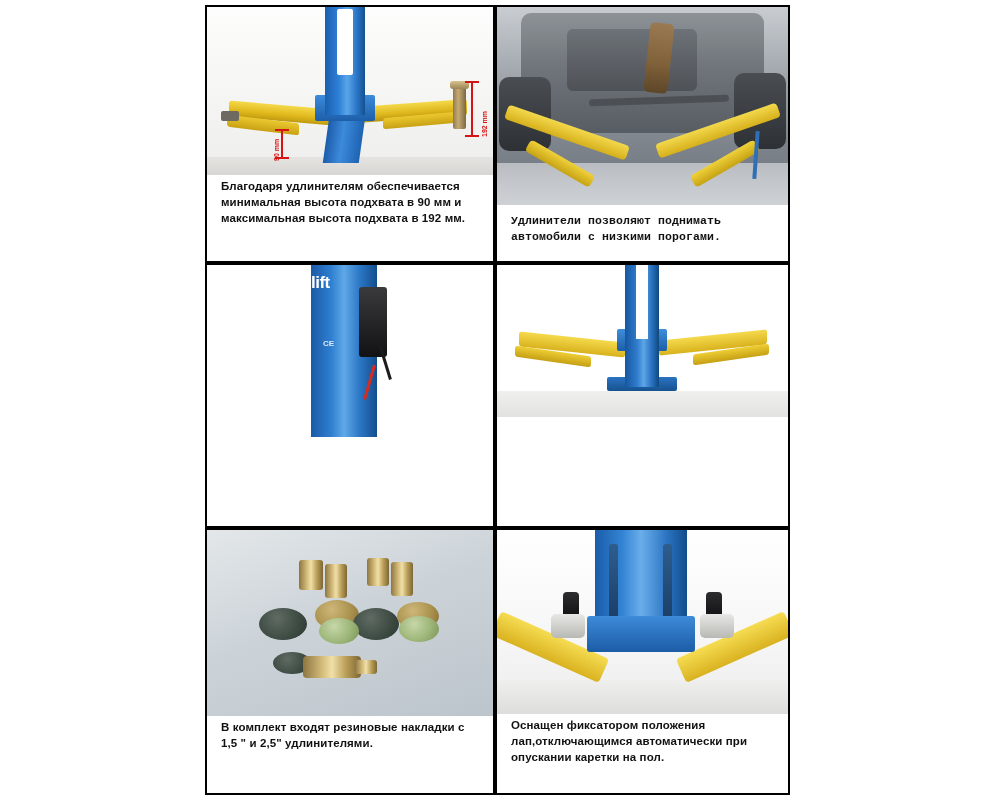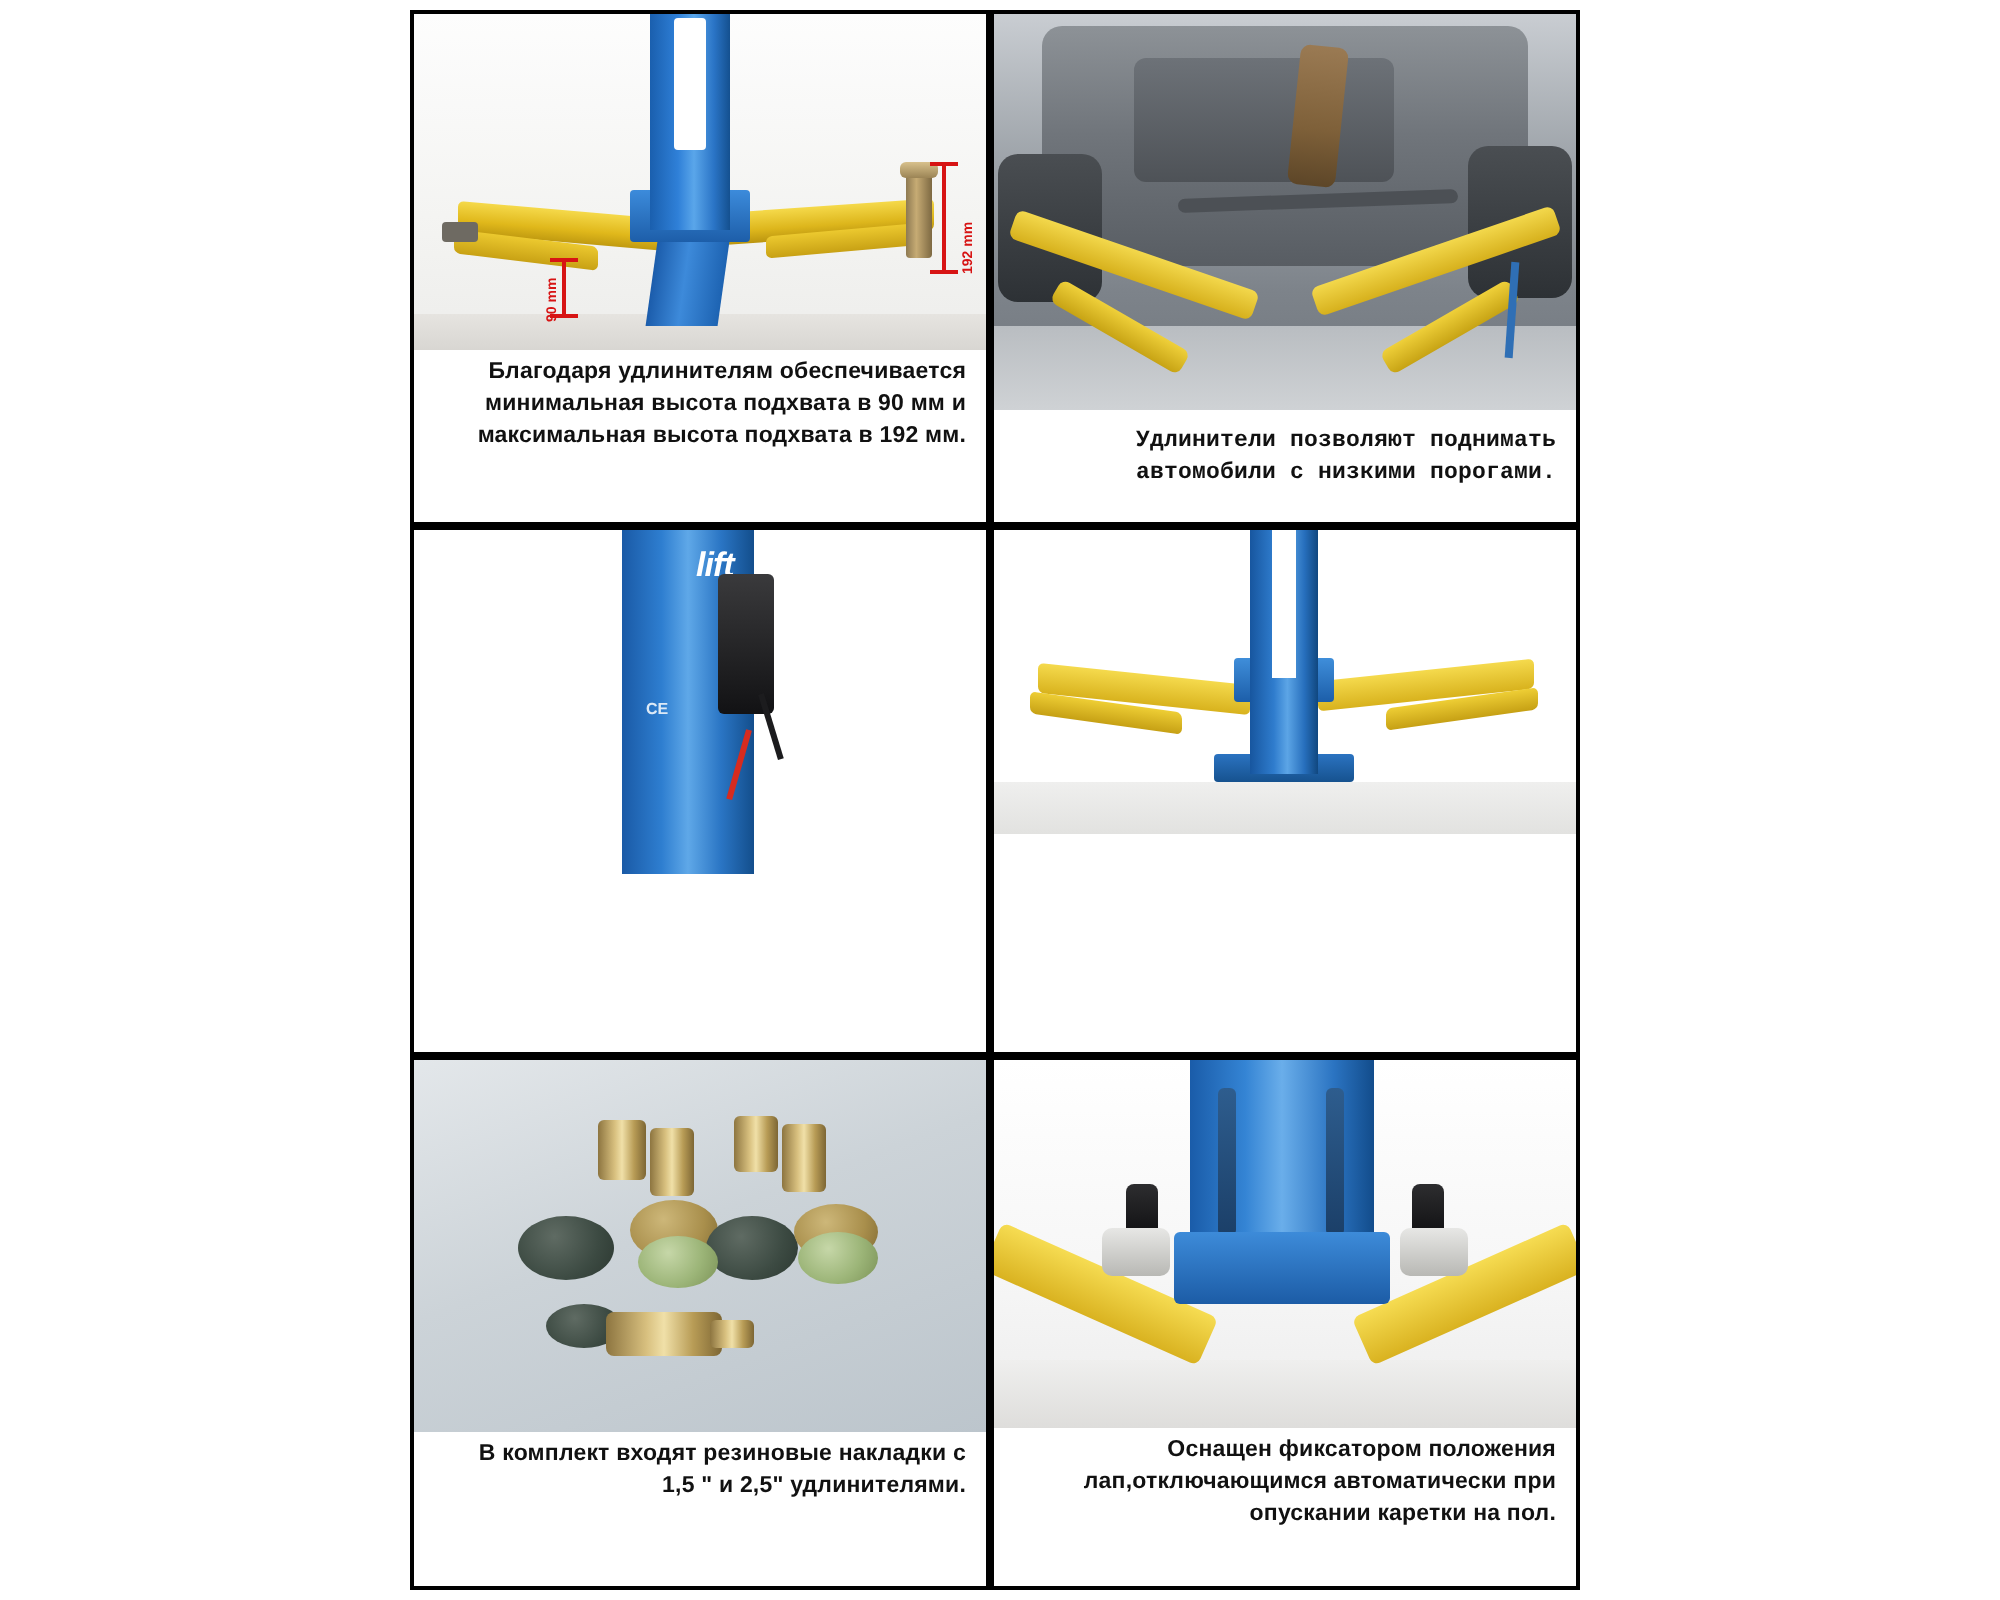--- a/index.html
+++ b/index.html
@@ -12,21 +12,20 @@
     height: 800px;
     font-family: "Liberation Sans", sans-serif;
     overflow: hidden;
   }
   .sheet {
     position: absolute;
     left: 0; top: 0;
     width: 1000px;
     height: 800px;
     background: #ffffff;
-    text-align: right;
   }
   .grid {
     position: absolute;
     left: 205px;
     top: 5px;
     width: 585px;
     height: 790px;
     display: grid;
     grid-template-columns: 290px 295px;
     grid-template-rows: 258px 265px 267px;
@@ -243,26 +242,25 @@
 
   
   #photo3 { height: 172px; }
   .c3-bg { position: absolute; inset: 0; background: #ffffff; }
   .c3-col {
     position: absolute; left: 104px; top: 0; width: 66px; height: 172px;
     background: linear-gradient(90deg,#1a5aa6 0%,#2e7ed0 30%,#5fa8e8 50%,#2a75c4 75%,#134e8c 100%);
   }
   .c3-logo {
     position: absolute; left: 104px; top: 8px;
-    color: #ffffff; font-size: 17px; font-weight: bold; font-style: italic;
+    color: #ffffff; font-size: 17px; font-weight: bold; 
     letter-spacing: -0.5px;
-    margin-left: 37px;
   }
   .c3-ce {
-    position: absolute; left: 116px; top: 85px;
+    position: absolute; left: 116px; top: 74px;
     color: #dce9f6; font-size: 8px; font-weight: bold;
   }
   .c3-box {
     position: absolute; left: 152px; top: 22px; width: 28px; height: 70px;
     background: linear-gradient(180deg,#3a3a3c 0%,#121214 100%);
     border-radius: 3px;
   }
   .c3-lever {
     position: absolute; left: 172px; top: 82px; width: 3px; height: 34px;
     background: #1c1c1e; transform: rotate(-17deg); transform-origin: top;

